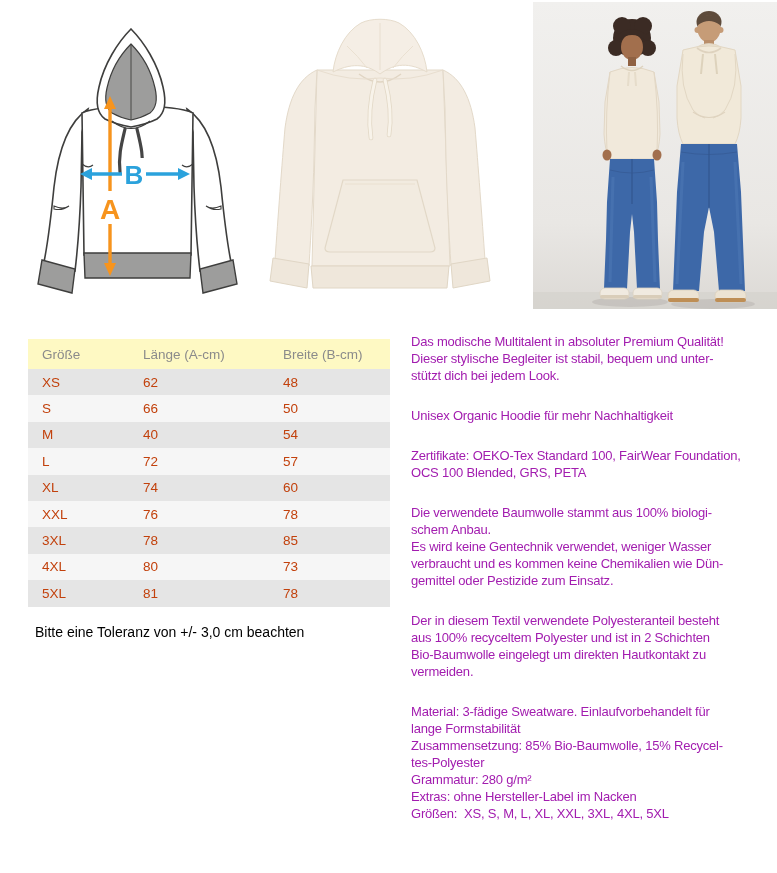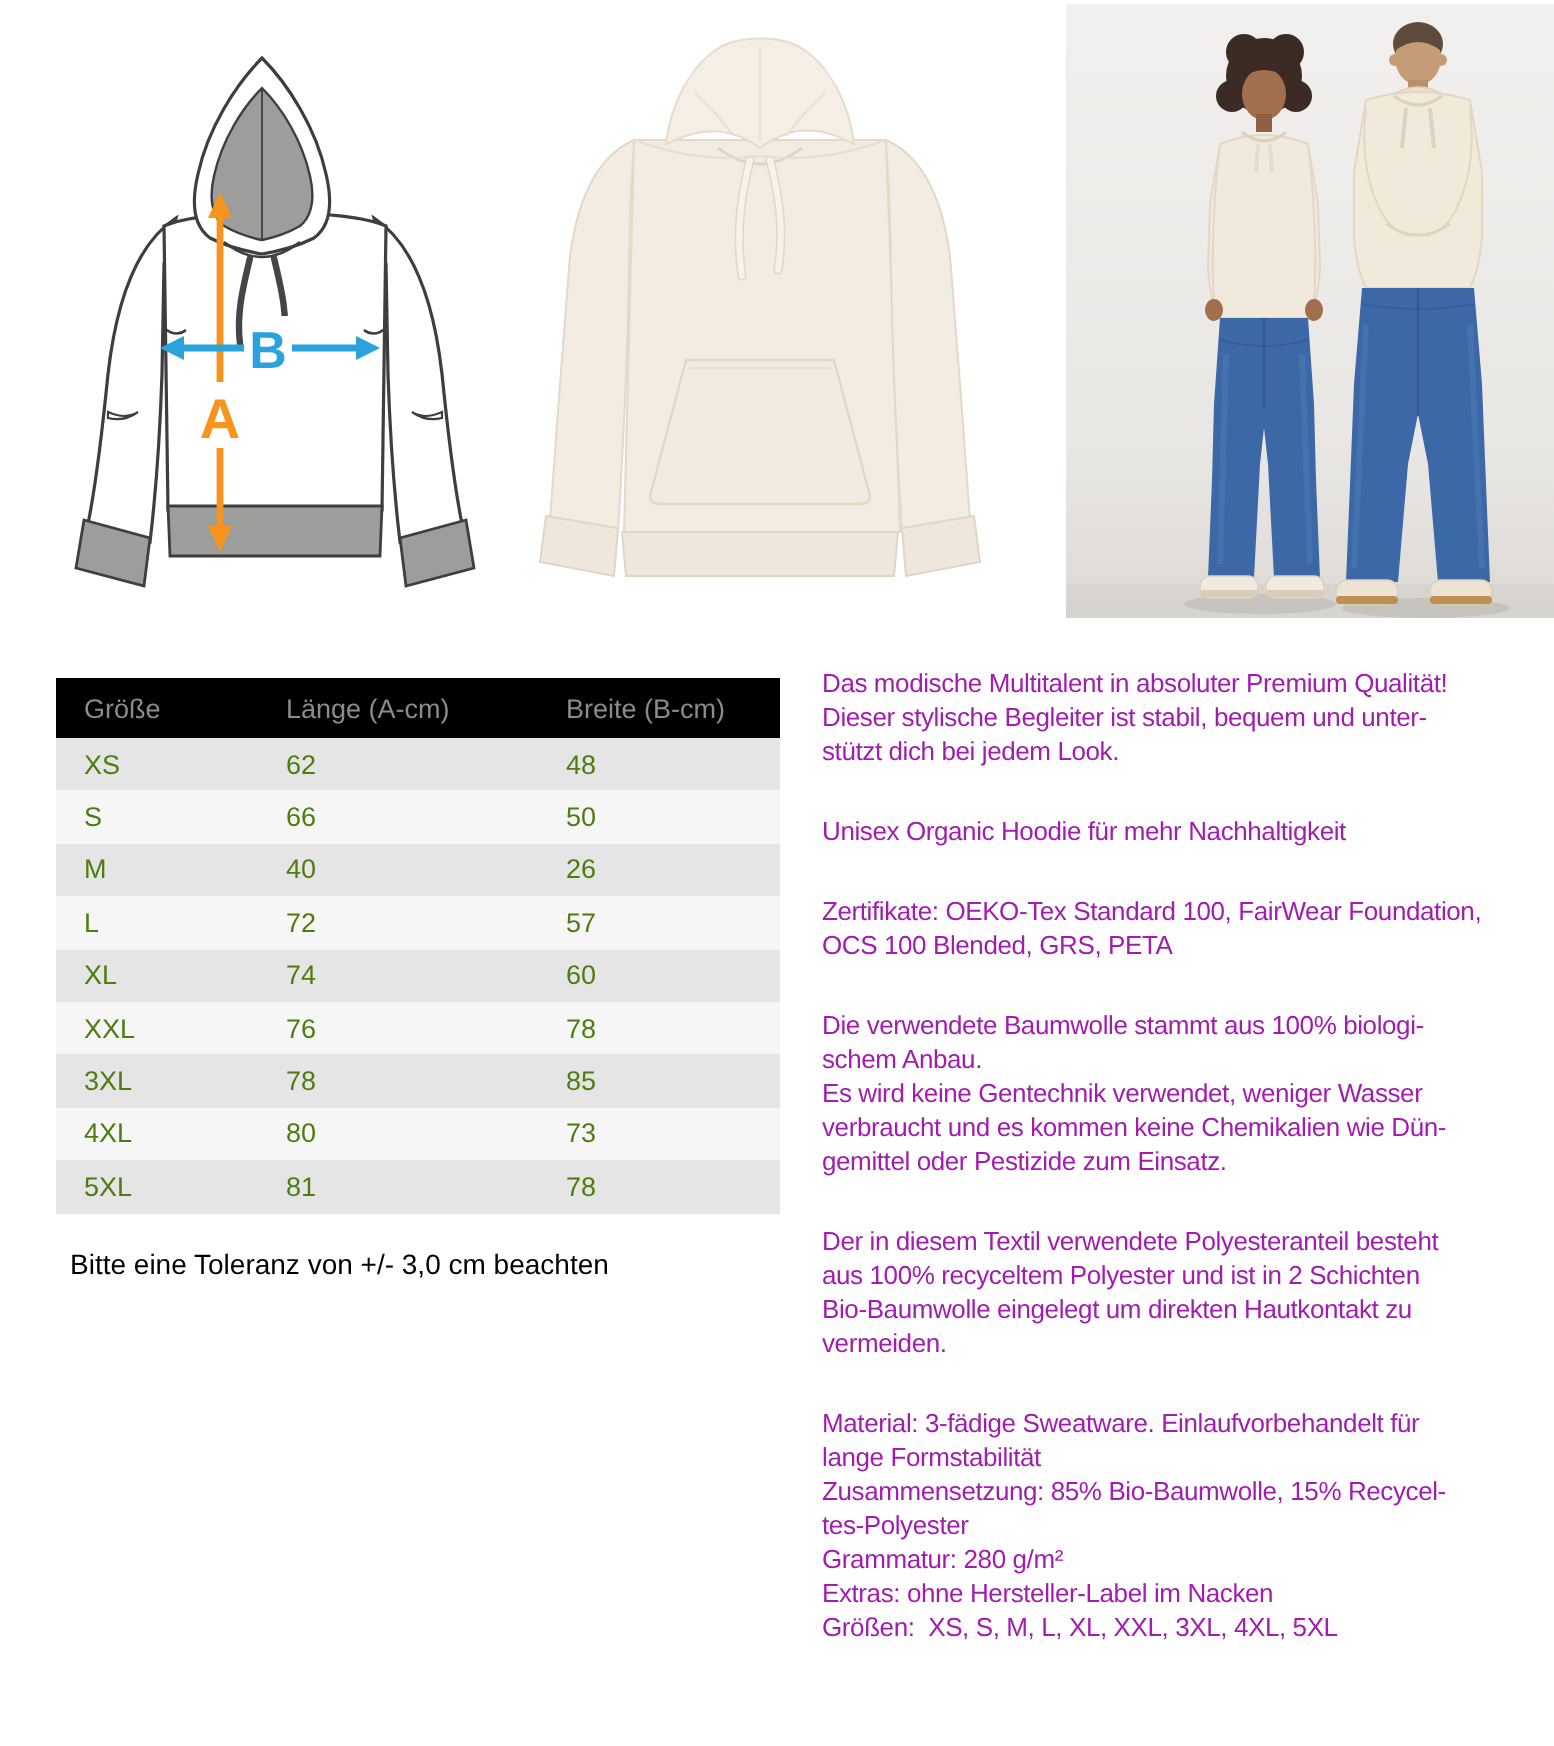--- a/index.html
+++ b/index.html
@@ -16,25 +16,25 @@
   .diag-label{font-family:"Liberation Sans",sans-serif;font-weight:bold;}
   
   .size-table{
     position:absolute;left:28px;top:339px;width:362px;
     border-collapse:collapse;table-layout:fixed;
   }
   .size-table col.c1{width:115px}
   .size-table col.c2{width:140px}
   .size-table col.c3{width:107px}
   .size-table th{
-    height:30px;background:#000000;color:#8b8b8b;font-weight:400;
+    height:30px;background:#fef9c3;color:#8b8b8b;font-weight:400;
     font-size:13.5px;text-align:left;padding:0;
   }
   .size-table td{
-    height:26.4px;font-size:13.5px;color:#4d7c0f;padding:0;
+    height:26.4px;font-size:13.5px;color:#c2410c;padding:0;
   }
   .size-table th:first-child,.size-table td:first-child{padding-left:14px;}
   .size-table tbody tr:nth-child(odd){background:#e5e5e5;}
   .size-table tbody tr:nth-child(even){background:#f6f6f6;}
   .tolerance-note{
     position:absolute;left:35px;top:624px;font-size:14px;color:#000000;
   }
   
   .description{
     position:absolute;left:411px;top:333px;width:366px;
@@ -217,21 +217,21 @@
           <td>48</td>
         </tr>
       <tr>
           <td>S</td>
           <td>66</td>
           <td>50</td>
         </tr>
       <tr>
           <td>M</td>
           <td>40</td>
-          <td>26</td>
+          <td>54</td>
         </tr>
       <tr>
           <td>L</td>
           <td>72</td>
           <td>57</td>
         </tr>
       <tr>
           <td>XL</td>
           <td>74</td>
           <td>60</td>

